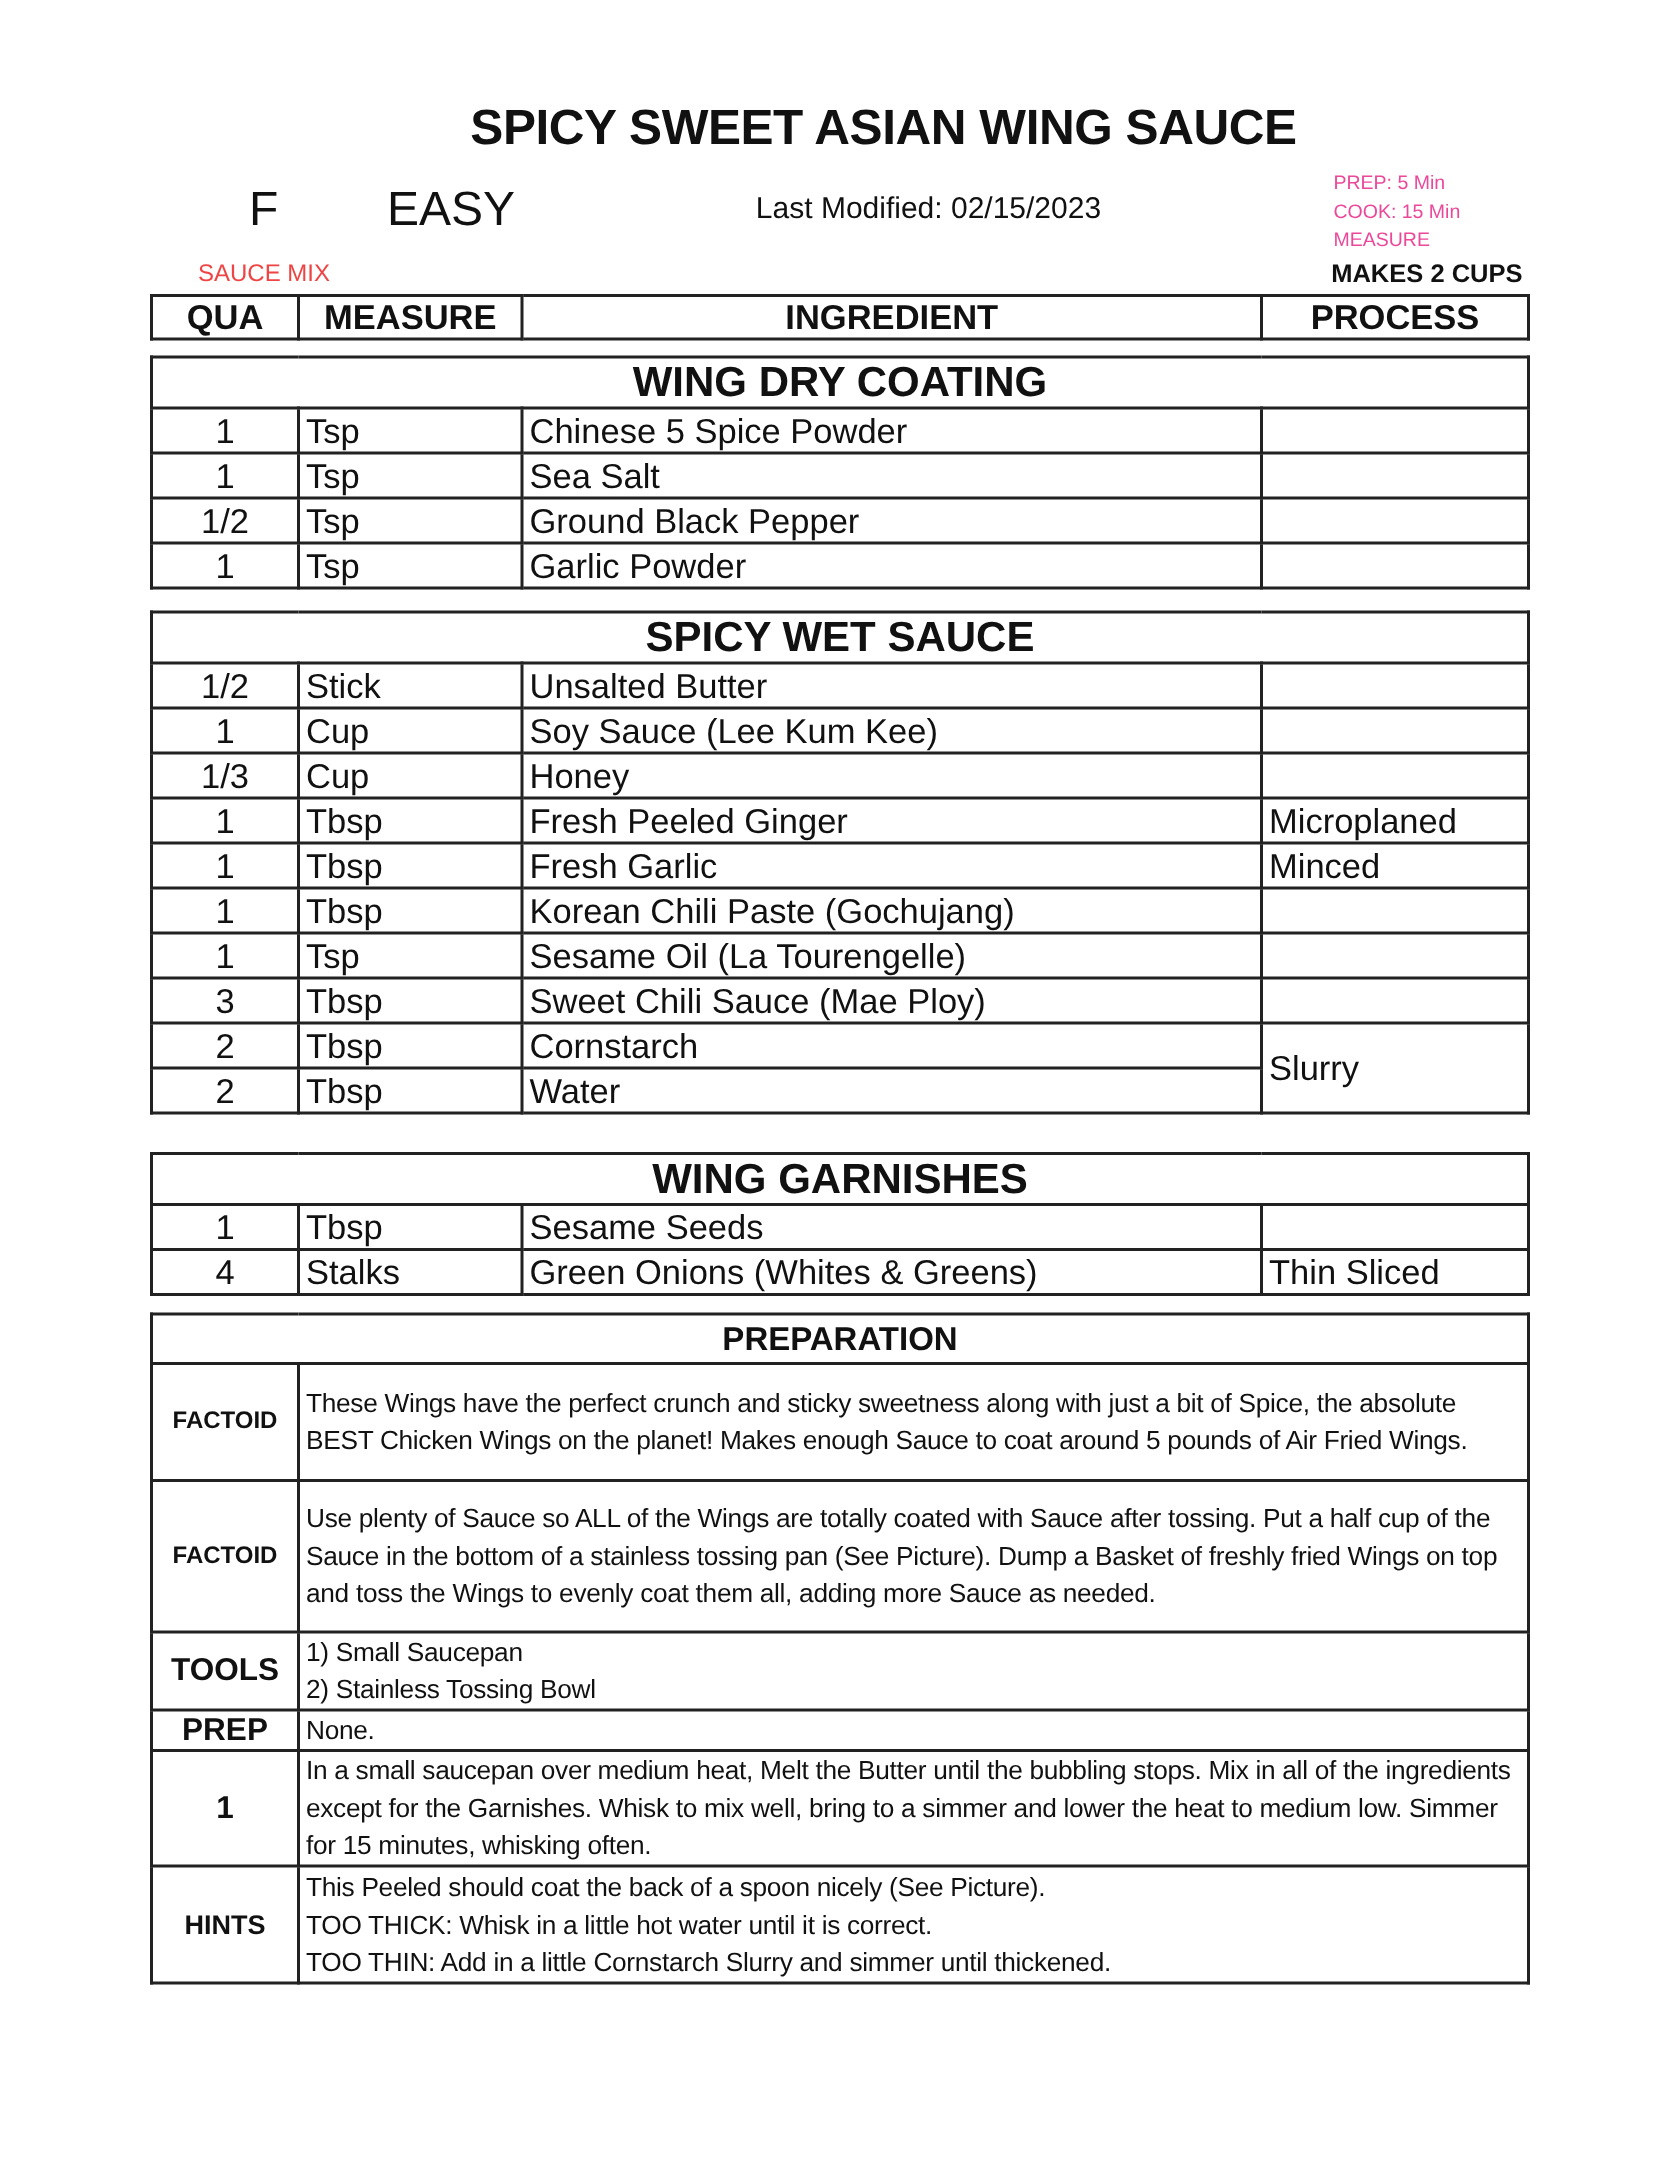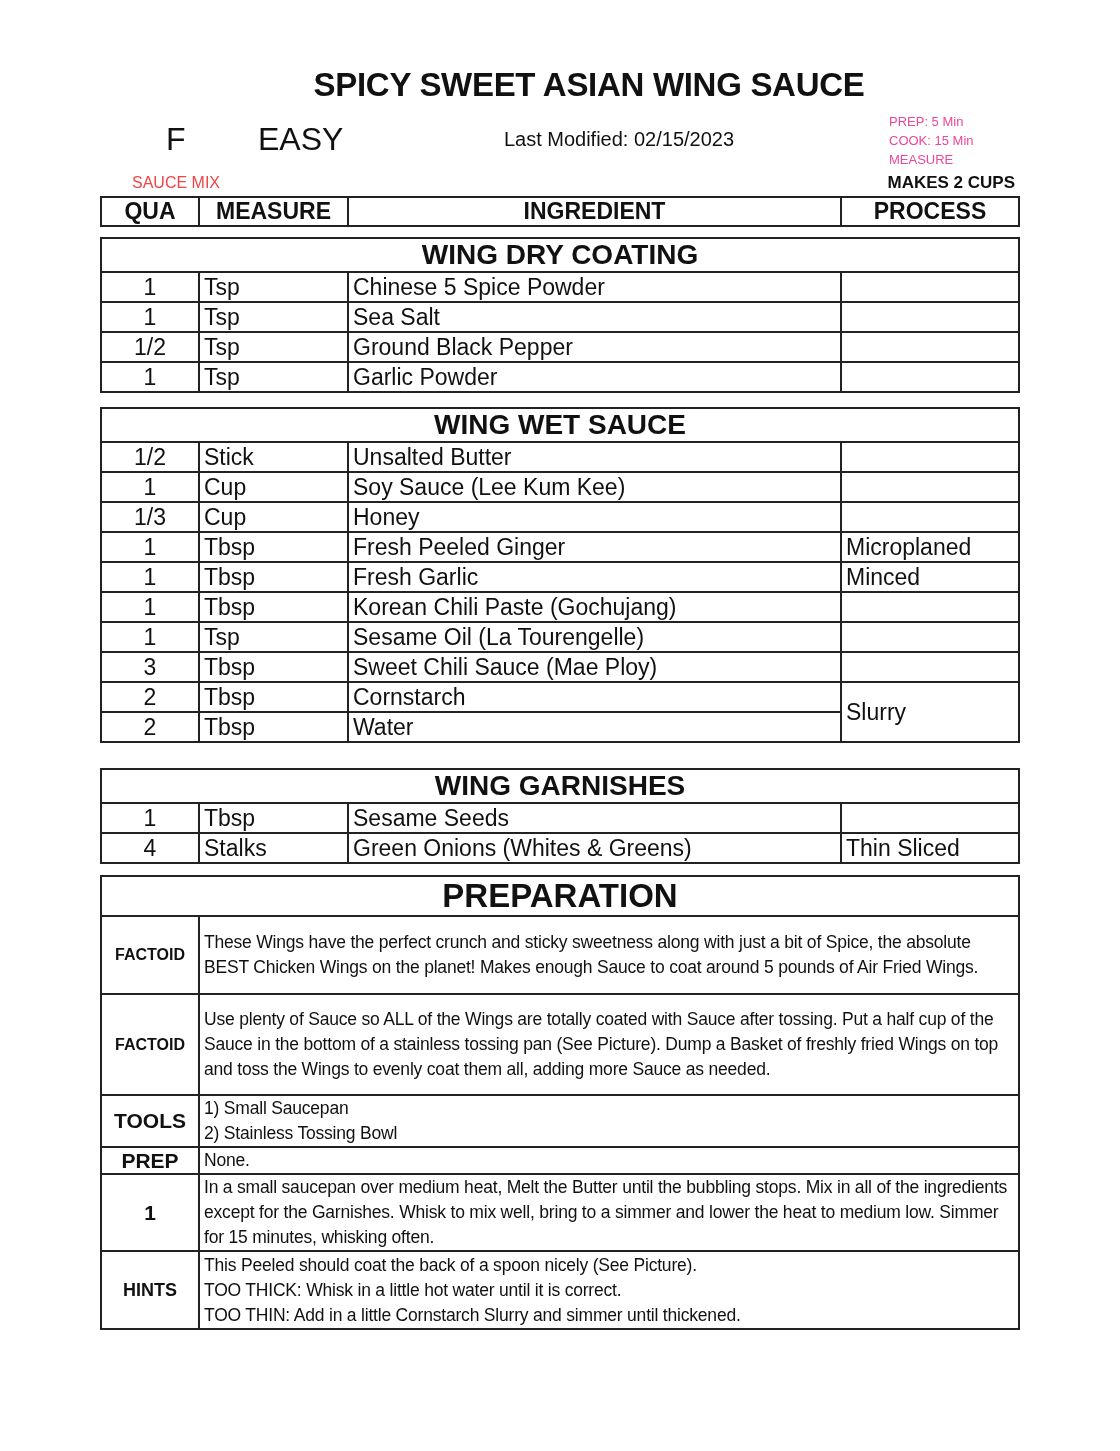--- a/index.html
+++ b/index.html
@@ -16,21 +16,21 @@
 
   table { border-collapse: collapse; position: absolute; left: 100px; width: 918px; table-layout: fixed; padding-left: 16px; }
   td, th { border: 2px solid #222; padding: 0; }
   .hdr th { height: 27px; font-size: 23px; font-weight: bold; text-align: center; }
   .sec-title td { height: 28px; font-size: 28px; font-weight: bold; text-align: center; }
   .row td { height: 28px; font-size: 23px; line-height: 28px; }
   .row td.q { text-align: center; }
   .row td.l { padding-left: 4px; white-space: nowrap; }
   .col-q { width: 98px; } .col-m { width: 149px; } .col-i { width: 493px; } .col-p { width: 178px; }
 
-  .prep-title td { height: 31px; font-size: 33px; font-weight: bold; text-align: center; }
+  .prep-title td { height: 31px; font-size: 22px; font-weight: bold; text-align: center; }
   .prep td.lbl { text-align: center; font-weight: bold; vertical-align: middle; }
   .prep td.lbl.small { font-size: 16px; }
   .prep td.lbl.big { font-size: 21px; margin-left: 22px; }
   .prep td.txt { font-size: 17.5px; line-height: 25px; padding: 0 4px; letter-spacing: -0.2px; vertical-align: middle; }
   .prep td.txt b { font-weight: normal; }
 </style>
 </head>
 <body>
 
 <div class="abs title">SPICY SWEET ASIAN WING SAUCE</div>
@@ -102,21 +102,21 @@
 
 <table style="top:407px;">
   <colgroup>
       <col class="col-q">
       <col class="col-m">
       <col class="col-i">
       <col class="col-p">
     </colgroup>
   <tbody>
       <tr class="sec-title">
-        <td colspan="4">WING WET SAUCE</td>
+        <td colspan="4">SPICY WET SAUCE</td>
       </tr>
   <tr class="row">
     <td class="q">1/2</td>
     <td class="l">Stick</td>
     <td class="l">Unsalted Butter</td>
     <td class="l"></td>
   </tr>
   <tr class="row">
     <td class="q">1</td>
     <td class="l">Cup</td>

